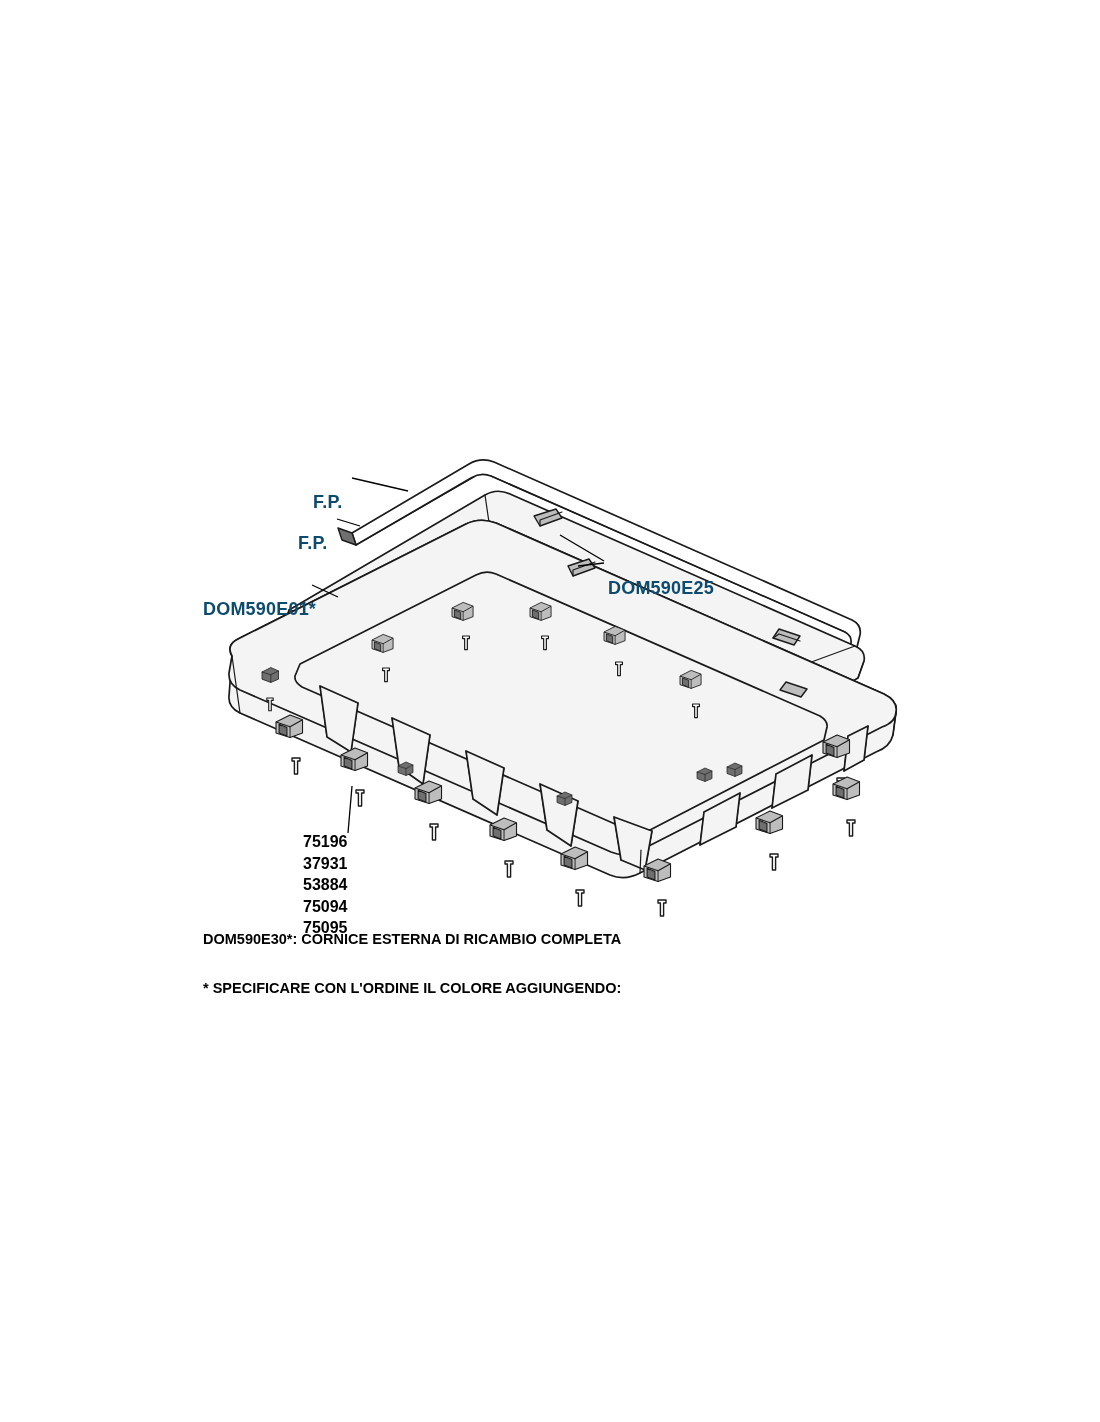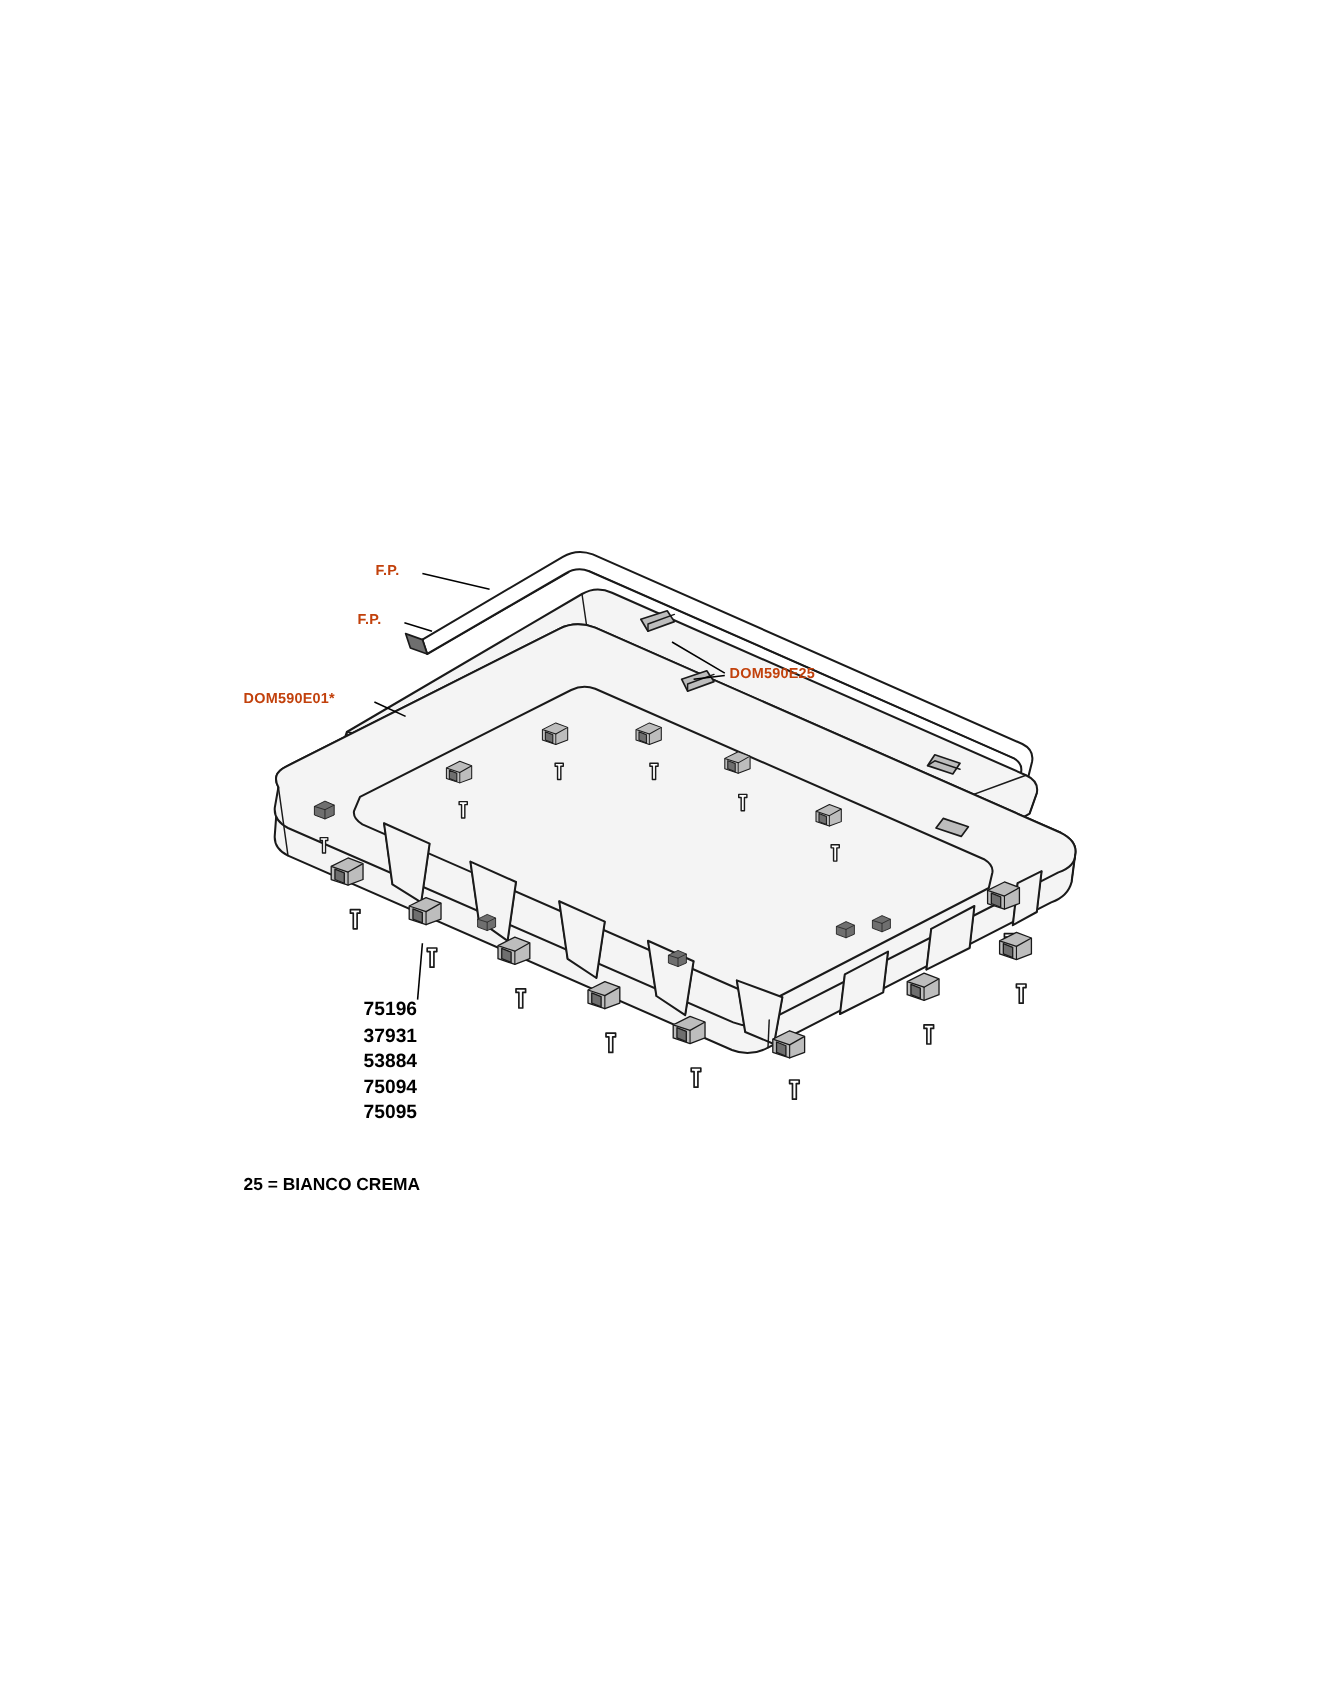--- a/index.html
+++ b/index.html
@@ -25,24 +25,25 @@
   .dwg {
     position: absolute;
     left: 0; top: 0;
     width: 1100px;
     height: 1422px;
   }
   .lbl {
     position: absolute;
     font-family: "Liberation Sans", sans-serif;
     font-weight: bold;
-    font-size: 12px;
+    font-size: 18px;
     letter-spacing: 0.2px;
     white-space: nowrap;
-    color: #c2410c;
+    color: #0c4a6e;
+    margin-top: 24px;
   }
   .lbl-fp1 { left: 313px; top: 468px; }
   .lbl-fp2 { left: 298px; top: 509px; }
   .lbl-e01 { left: 203px; top: 575px; text-align: center; }
   .lbl-e25 { left: 608px; top: 554px; }
 
   .partlist {
     position: absolute;
     left: 303px;
     top: 831px;
@@ -326,18 +327,19 @@
   <div class="lbl lbl-e25">DOM590E25</div>
 
   <div class="partlist">
     <div>75196</div>
     <div>37931</div>
     <div>53884</div>
     <div>75094</div>
     <div>75095</div>
   </div>
 
+  <div class="caption">DOM590E30*: CORNICE ESTERNA DI RICAMBIO COMPLETA</div>
 
   <div class="notes">
-    <div>25 = BIANCO CREMA</div>
+    <div>* SPECIFICARE CON L'ORDINE IL COLORE AGGIUNGENDO:</div>
   </div>
 
 </div>
 
 </body></html>

